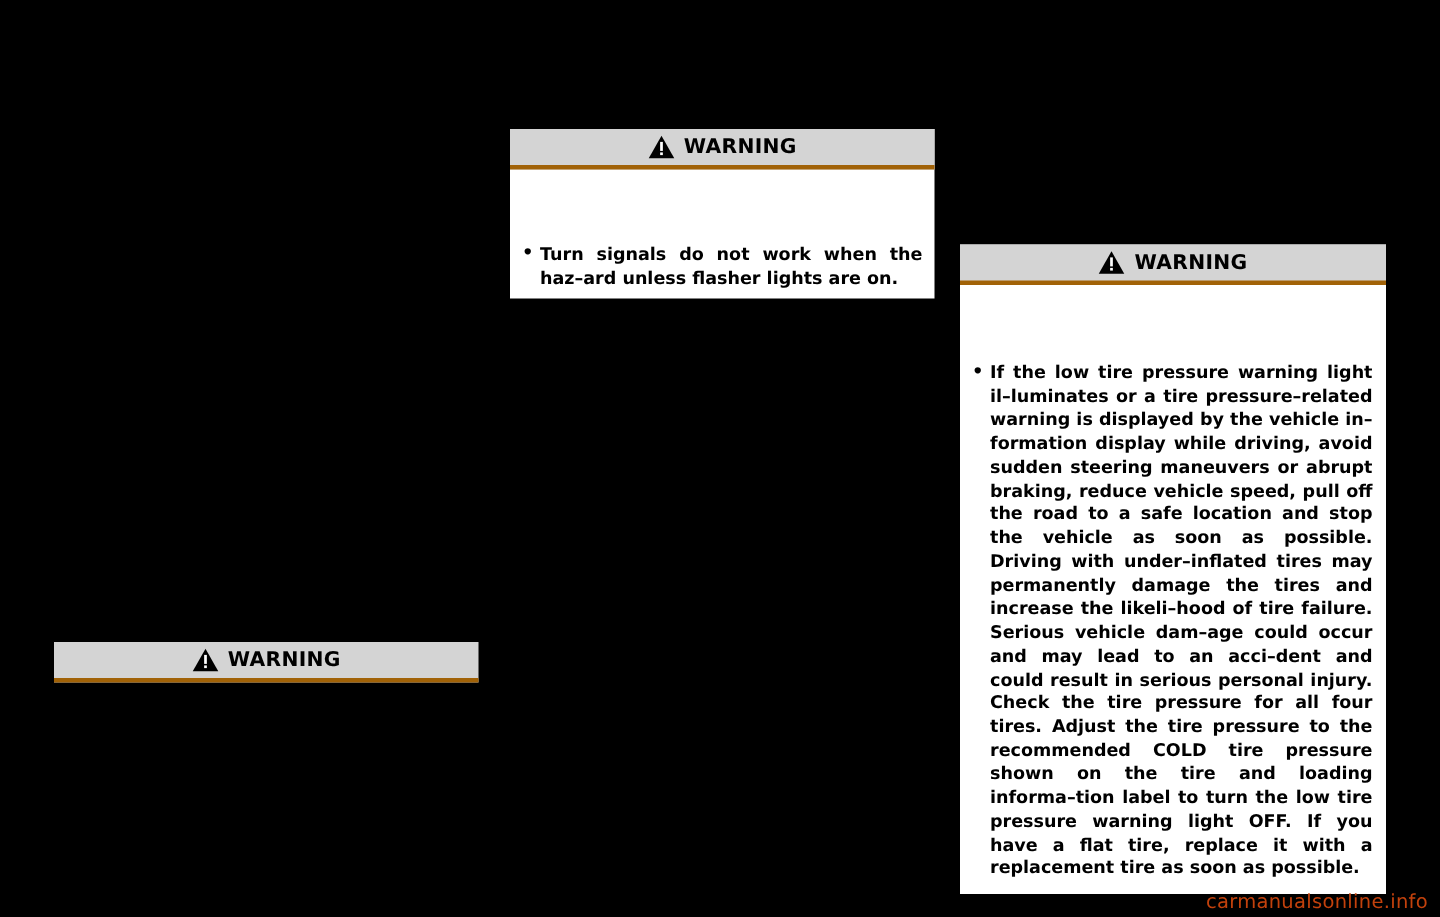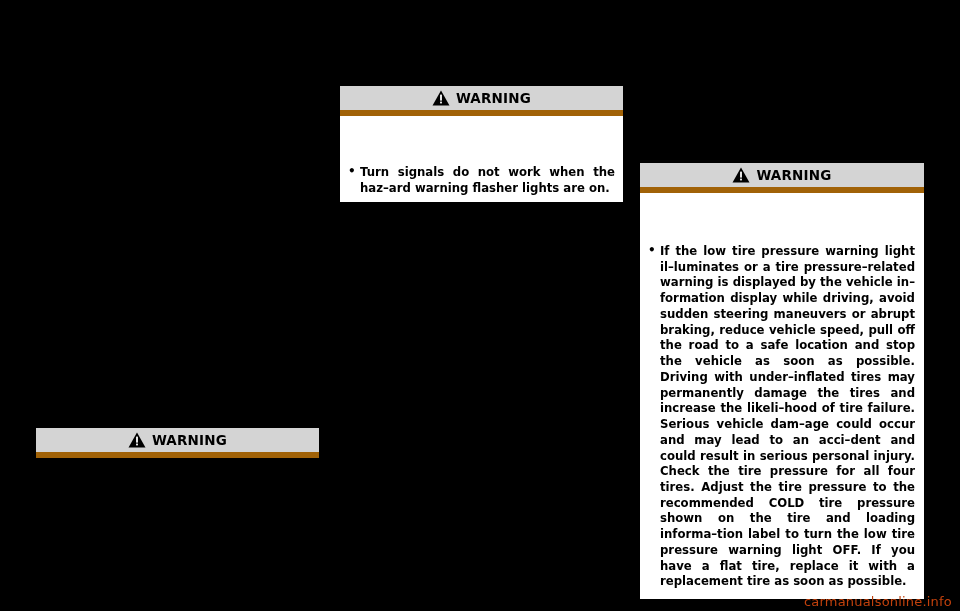--- a/index.html
+++ b/index.html
@@ -21,21 +21,21 @@
     box-sizing: border-box;
   }
 
   .warning-header {
     background: #d4d4d4;
     display: flex;
     align-items: center;
     justify-content: center;
     gap: 6px;
     padding: 4px 0 4px 0;
-    border-bottom: 6px solid #a16207;
+    border-bottom: 3px solid #a16207;
   }
 
   .warning-header .tri {
     position: relative;
     width: 18px;
     height: 16px;
     flex: 0 0 auto;
   }
   .warning-header .tri svg { display: block; }
 
@@ -122,21 +122,21 @@
       <svg width="18" height="16" viewBox="0 0 18 16">
         <polygon points="9,0.5 17.5,15.5 0.5,15.5" fill="#000000"></polygon>
         <rect x="8.1" y="4.6" width="1.8" height="6.0" fill="#ffffff"></rect>
         <rect x="8.1" y="11.6" width="1.8" height="1.8" fill="#ffffff"></rect>
       </svg>
     </span>
     <span class="warning-title">WARNING</span>
   </div>
   <div class="warning-body">
     <ul class="bullets">
-      <li>Turn signals do not work when the haz–ard warning flasher lights are on.</li>
+      <li>Turn signals do not work when the haz–ard unless flasher lights are on.</li>
     </ul>
   </div>
 </div>
 
 <div class="warning-box" id="box-emergency">
   <div class="warning-header">
     <span class="tri">
       <svg width="18" height="16" viewBox="0 0 18 16">
         <polygon points="9,0.5 17.5,15.5 0.5,15.5" fill="#000000"></polygon>
         <rect x="8.1" y="4.6" width="1.8" height="6.0" fill="#ffffff"></rect>

